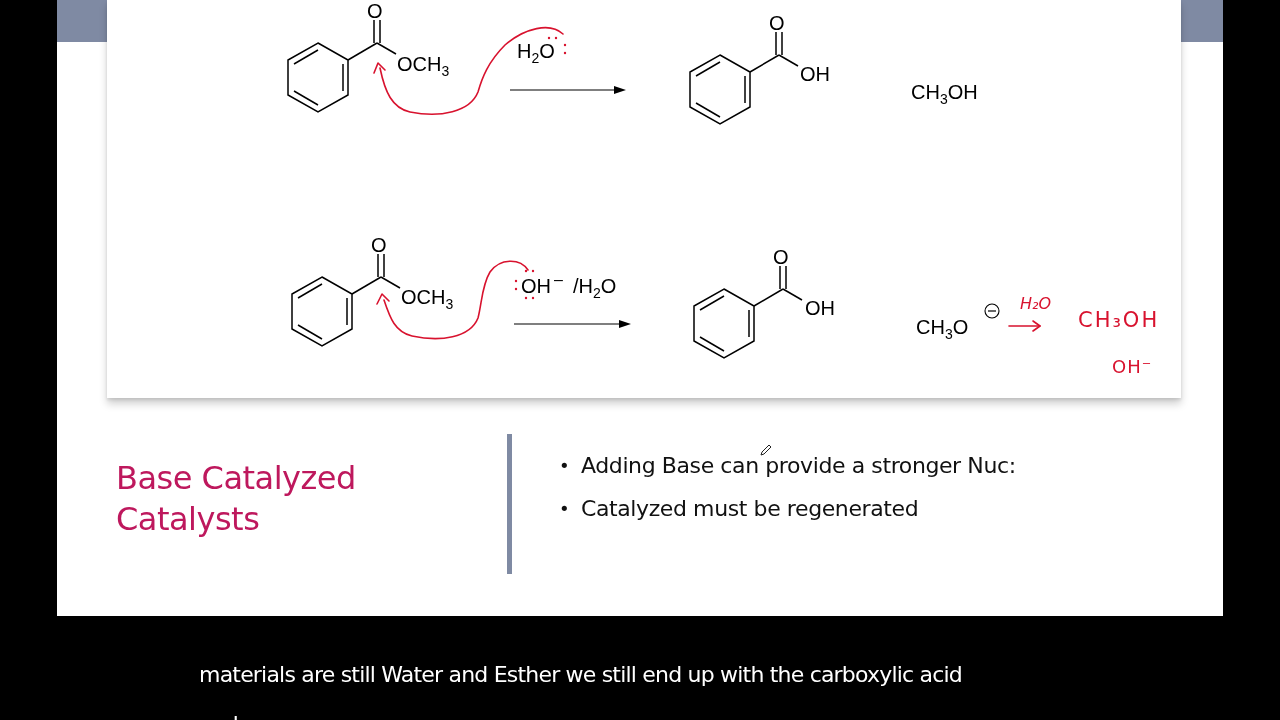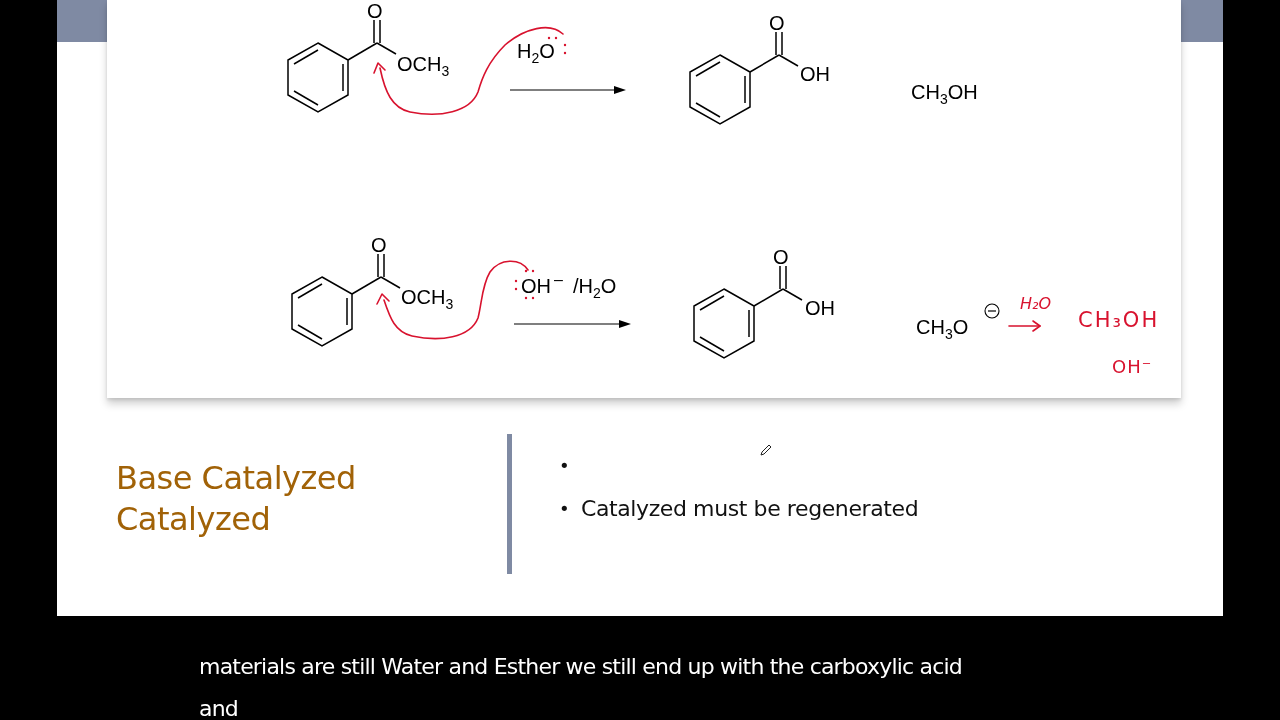--- a/index.html
+++ b/index.html
@@ -18,39 +18,39 @@
     position: absolute; left: 50px; top: 0; width: 1074px; height: 398px;
     background: #ffffff;
     box-shadow: 0 6px 8px rgba(0,0,0,0.18), 0 2px 3px rgba(0,0,0,0.10);
   }
   .diagram-svg { position: absolute; left: 0; top: 0; }
   .chem-text { font-family: "Liberation Sans", sans-serif; fill: #000; }
   .hand { fill: none; stroke: #d8122e; stroke-width: 1.6; stroke-linecap: round; stroke-linejoin: round; }
   .hand-text { font-family: "DejaVu Sans", sans-serif; fill: #d8122e; }
   .slide-title {
     position: absolute; left: 59px; top: 458px; width: 380px;
-    font-family: "DejaVu Sans", sans-serif; font-size: 32px; line-height: 41px; color: #a16207;
+    font-family: "DejaVu Sans", sans-serif; font-size: 32px; line-height: 41px; color: #be185d;
     font-weight: normal; letter-spacing: -0.5px;
   }
   .divider {
     position: absolute; left: 450px; top: 434px; width: 5px; height: 140px; background: #7f8aa3;
   }
   .bullets {
     position: absolute; left: 500px; top: 446px; margin: 0; padding: 0; list-style: none;
     font-family: "DejaVu Sans", sans-serif; font-size: 22px; color: #111;
   }
   .bullets li { position: relative; padding-left: 24px; height: 43px; line-height: 40px; letter-spacing: -0.4px; }
   .bullets li .dot { position: absolute; left: 2px; top: 0; font-size: 18px; }
   .pen-cursor { position: absolute; left: 759px; top: 443px; }
   .caption {
     position: absolute; left: 199px; top: 646px; width: 1000px;
     font-family: "DejaVu Sans", sans-serif; font-size: 22px; line-height: 42px; color: #ffffff;
     letter-spacing: -0.8px;
   }
-  .caption span { display: block; }
+  .caption span { display: block; margin-top: 8px; }
 </style>
 </head>
 <body>
 
 <div class="slide">
   <div class="header-band"></div>
 
   <div class="diagram-card">
     <svg class="diagram-svg" width="1074" height="398" viewBox="107 0 1074 398" xmlns="http://www.w3.org/2000/svg">
 
@@ -153,27 +153,27 @@
         <path class="hand" d="M1033,321 L1040,326 L1033,331"></path>
       </g>
       <text class="hand-text" x="1020" y="309" font-size="16" font-style="italic">H₂O</text>
       <text class="hand-text" x="1078" y="327" font-size="21" letter-spacing="2">CH₃OH</text>
       <text class="hand-text" x="1112" y="373" font-size="18" letter-spacing="1">OH⁻</text>
     </svg>
   </div>
 
   <div class="slide-title">
     <div>Base Catalyzed</div>
-    <div>Catalyzed</div>
+    <div>Catalysts</div>
   </div>
 
   <div class="divider"></div>
 
   <ul class="bullets">
-    <li><span class="dot">•</span></li>
+    <li><span class="dot">•</span><span>Adding Base can provide a stronger Nuc:</span></li>
     <li><span class="dot">•</span><span>Catalyzed must be regenerated</span></li>
   </ul>
 </div>
 
 <svg class="pen-cursor" width="14" height="14" viewBox="0 0 14 14">
   <path d="M2,12 L3,9 L10,2 L12,4 L5,11 Z" fill="#fff" stroke="#222" stroke-width="1"></path>
 </svg>
 
 <div class="caption">
   <span>materials are still Water and Esther we still end up with the carboxylic acid</span>

